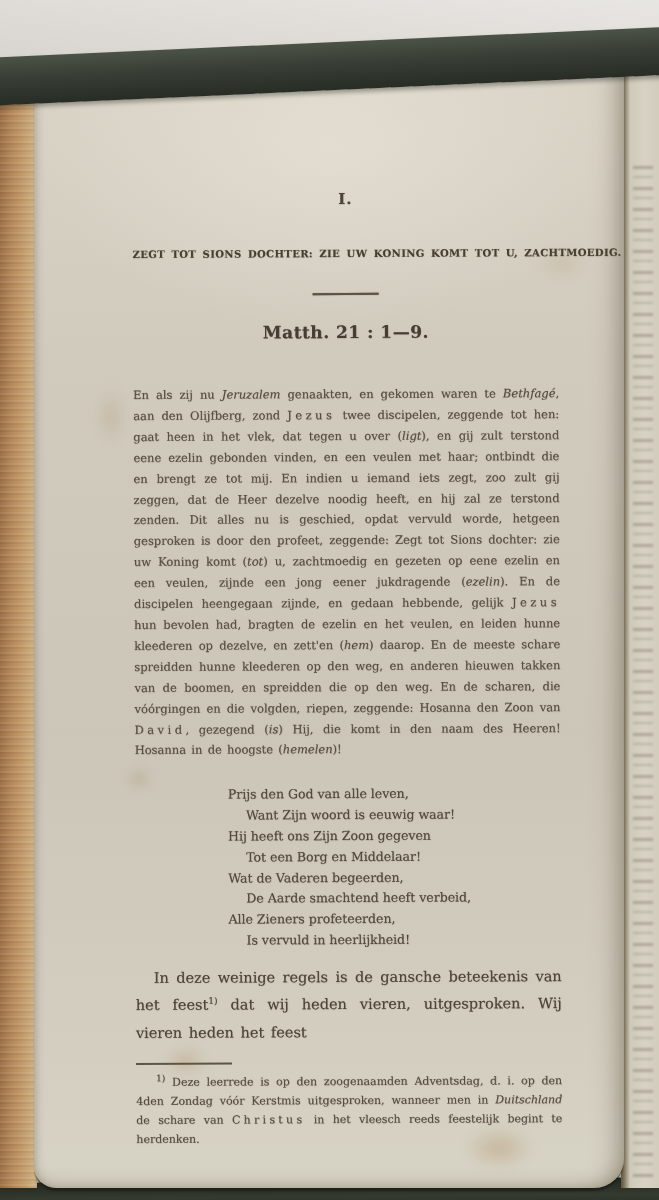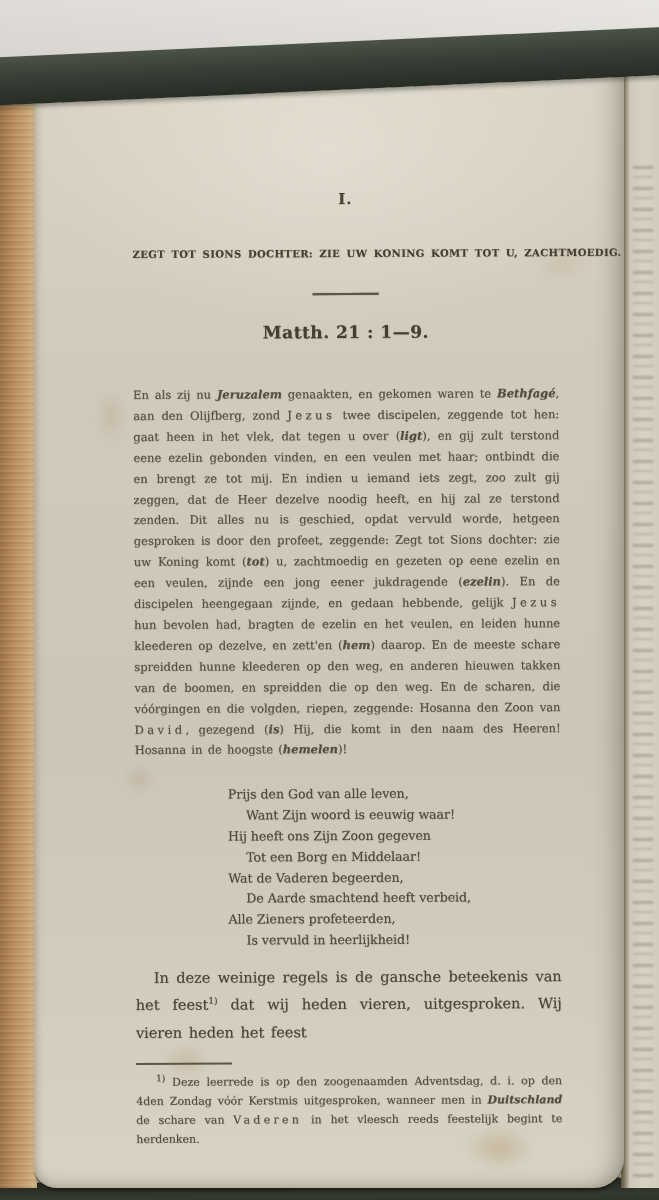--- a/index.html
+++ b/index.html
@@ -88,21 +88,21 @@
   }
   .scripture-ref{
     margin-top:27px;text-align:center;
     font-size:17px;font-weight:bold;letter-spacing:.5px;color:#453e31;
   }
   .scripture{
     margin-top:42px;
     font-size:11.5px;line-height:20.9px;text-align:justify;
     word-spacing:1.6px;color:#564e3e;
   }
-  .scripture i,.footnote i{font-style:italic;font-weight:bold;}
+  .scripture i,.footnote i{font-style:italic;}
   .sperr{letter-spacing:.30em;}
   .poem{
     margin-top:24px;margin-left:93px;
     font-size:12.5px;line-height:20.8px;color:#514a3a;
   }
   .poem-line.indent{margin-left:18px;}
   .body-par{
     margin-top:13px;
     font-size:14.5px;line-height:27.5px;text-align:justify;
     text-indent:18px;word-spacing:2px;color:#4c4536;
@@ -153,18 +153,18 @@
           <div class="poem-line">Wat de Vaderen begeerden,</div>
           <div class="poem-line indent">De Aarde smachtend heeft verbeid,</div>
           <div class="poem-line">Alle Zieners profeteerden,</div>
           <div class="poem-line indent">Is vervuld in heerlijkheid!</div>
         </div>
 
       <div class="body-par ink"><span>In deze weinige regels is de gansche beteekenis van het feest</span><sup>1)</sup><span> dat wij heden vieren, uitgesproken. Wij vieren heden het feest</span></div>
 
       <div class="fn-rule"></div>
 
-      <div class="footnote ink"><sup>1)</sup><span> Deze leerrede is op den zoogenaamden Adventsdag, d. i. op den 4den Zondag vóór Kerstmis uitgesproken, wanneer men in </span><i>Duitschland</i><span> de schare van </span><span class="sperr">Vaderen</span><span> in het vleesch reeds feestelijk begint te herdenken.</span></div>
+      <div class="footnote ink"><sup>1)</sup><span> Deze leerrede is op den zoogenaamden Adventsdag, d. i. op den 4den Zondag vóór Kerstmis uitgesproken, wanneer men in </span><i>Duitschland</i><span> de schare van </span><span class="sperr">Christus</span><span> in het vleesch reeds feestelijk begint te herdenken.</span></div>
     </div>
   </div>
 
   <div class="cover-top"></div>
 </div>
 
 </body></html>

